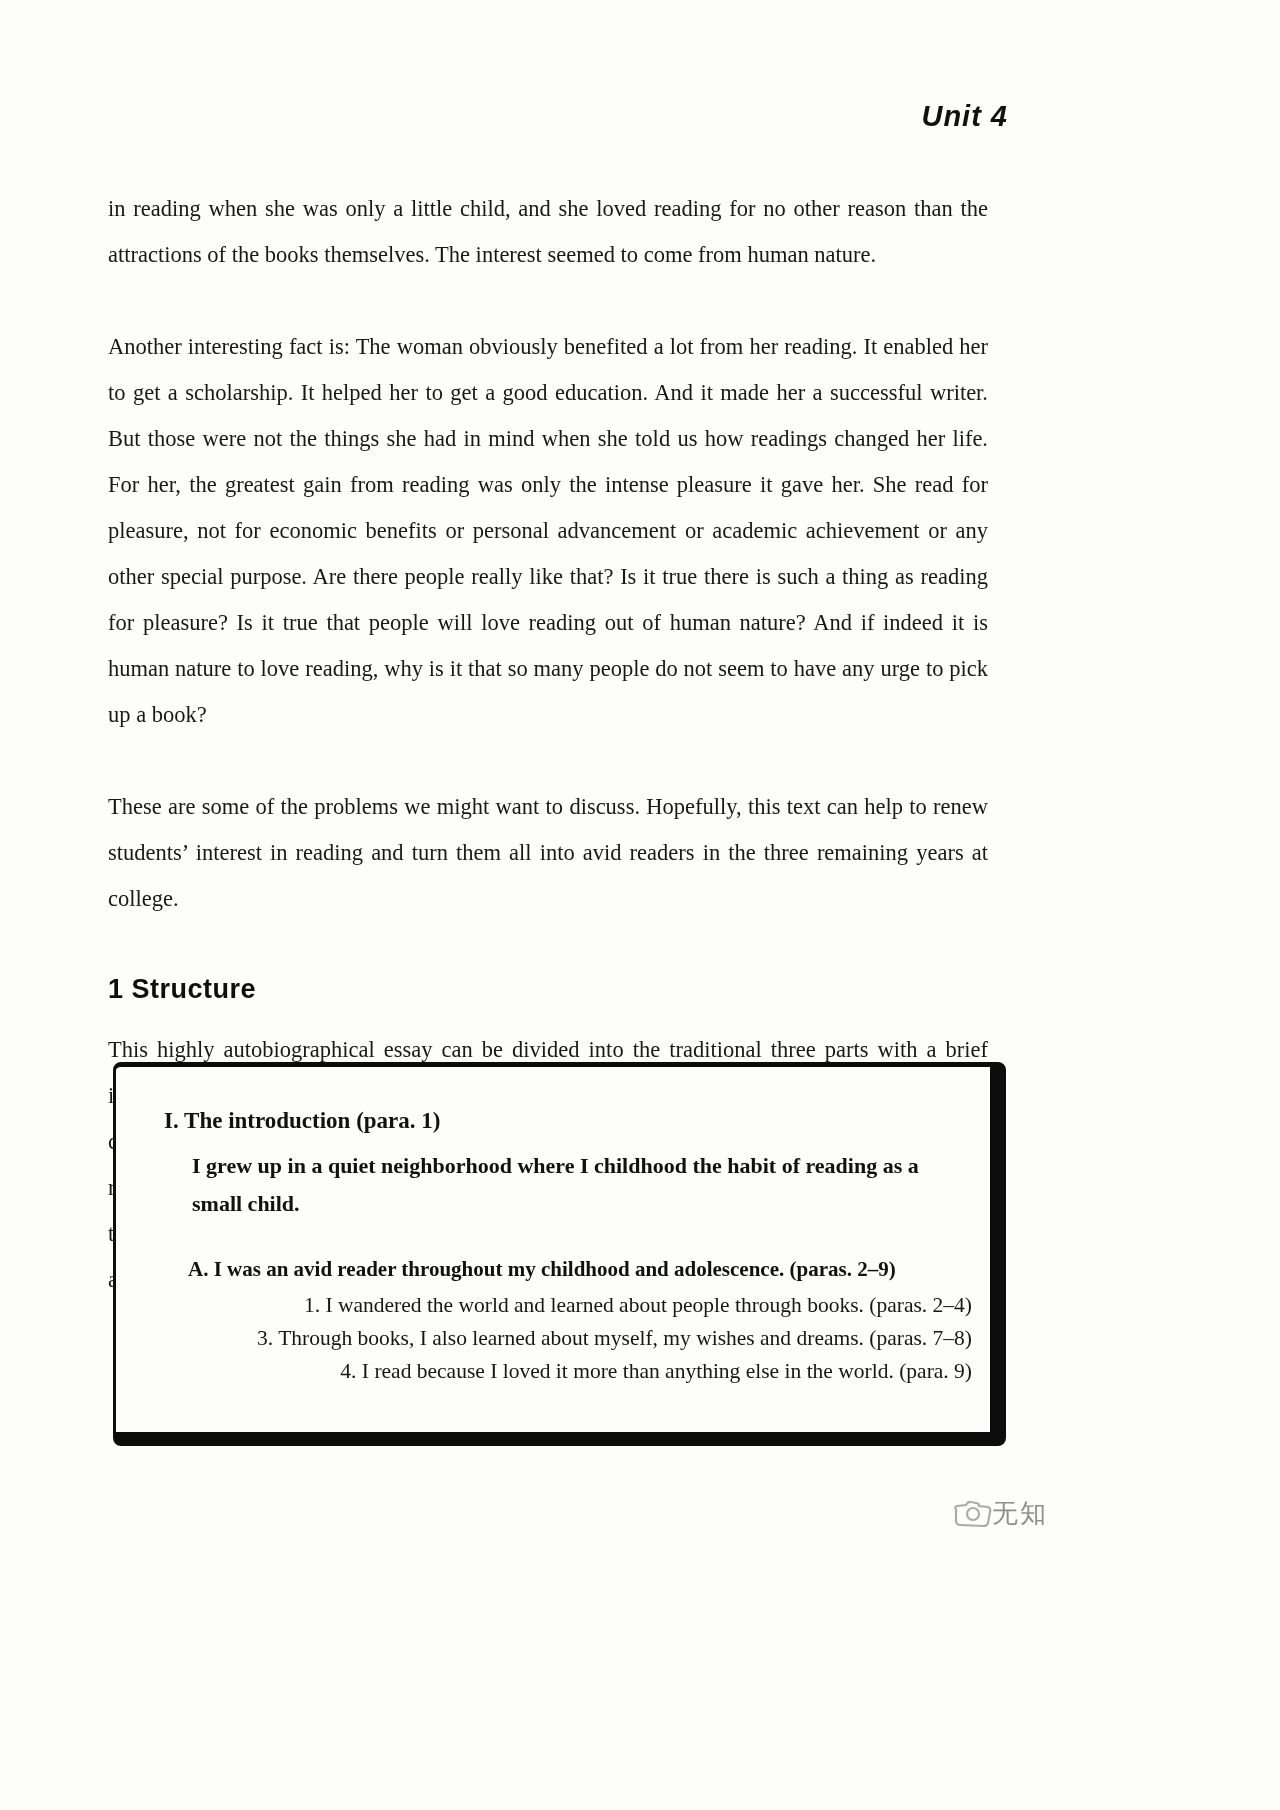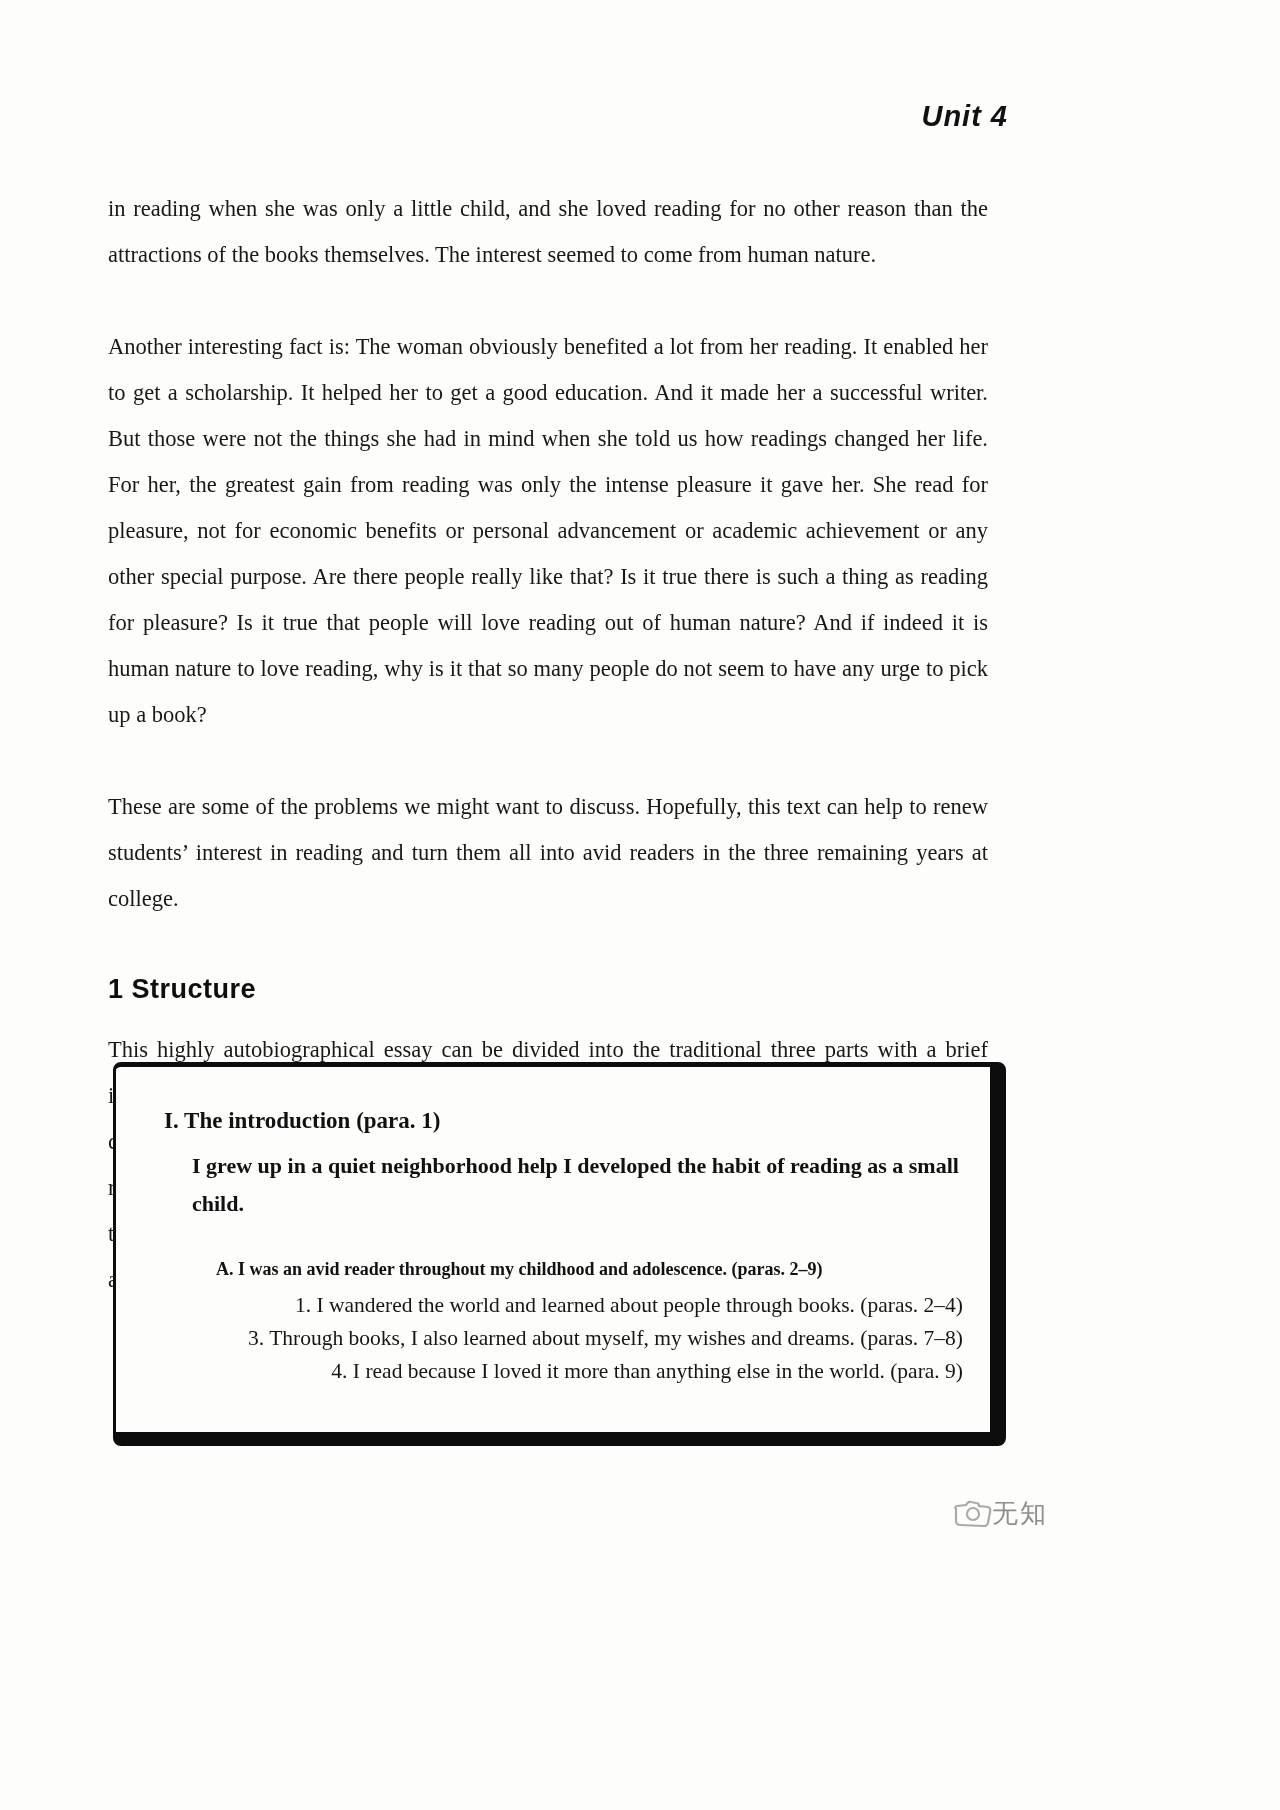--- a/index.html
+++ b/index.html
@@ -49,42 +49,42 @@
   .outline-box {
     position: absolute;
     left: 113px; top: 1062px;
     width: 893px;
     background: #fdfdfb;
     border-top: 5px solid #0d0d0d;
     border-left: 3px solid #0d0d0d;
     border-right: 16px solid #0d0d0d;
     border-bottom: 14px solid #0d0d0d;
     border-radius: 8px;
-    padding: 34px 27px 44px 48px;
+    padding: 34px 18px 44px 48px;
   }
   .outline-title {
     font-size: 23px;
     font-weight: bold;
     color: #111;
     line-height: 40px;
   }
   .outline-intro-body {
     font-size: 22px;
     font-weight: bold;
     color: #111;
     line-height: 38px;
     margin: 6px 0 28px 28px;
   }
   .outline-title.body-title { margin-bottom: 10px; }
   .outline-section-a {
-    font-size: 18px;
+    font-size: 21px;
     font-weight: bold;
     color: #111;
     line-height: 36px;
-    margin-left: 52px;
+    margin-left: 24px;
   }
   .outline-list {
     list-style: none;
     margin: 2px 0 0 78px;
   }
   .outline-list li {
     font-size: 21.5px;
     line-height: 33px;
     color: #161616;
     text-align: right;
@@ -116,21 +116,21 @@
     <p>Another interesting fact is: The woman obviously benefited a lot from her reading. It enabled her to get a scholarship. It helped her to get a good education. And it made her a successful writer. But those were not the things she had in mind when she told us how readings changed her life. For her, the greatest gain from reading was only the intense pleasure it gave her. She read for pleasure, not for economic benefits or personal advancement or academic achievement or any other special purpose. Are there people really like that? Is it true there is such a thing as reading for pleasure? Is it true that people will love reading out of human nature? And if indeed it is human nature to love reading, why is it that so many people do not seem to have any urge to pick up a book?</p>
     <p>These are some of the problems we might want to discuss. Hopefully, this text can help to renew students’ interest in reading and turn them all into avid readers in the three remaining years at college.</p>
 
     <h2 class="section-heading">1 Structure</h2>
 
     <p>This highly autobiographical essay can be divided into the traditional three parts with a brief introduction and an equally brief conclusion. The major part, the body of the essay, can be conveniently divided into two sections, the first of which deals with her childhood experiences of reading: what, how, why she read, and what she learned through reading. The second section tackles a more complicated topic: how she continues to read in an unfriendly environment in adulthood.</p>
   </div>
 
   <div class="outline-box">
     <div class="outline-title">I. The introduction (para. 1)</div>
-    <div class="outline-intro-body">I grew up in a quiet neighborhood help I developed the habit of reading as a small child.</div>
+    <div class="outline-intro-body">I grew up in a quiet neighborhood where I childhood the habit of reading as a small child.</div>
 
 
     <div class="outline-section-a">A. I was an avid reader throughout my childhood and adolescence. (paras. 2–9)</div>
 
     <ol class="outline-list">
       <li>1. I wandered the world and learned about people through books. (paras. 2–4)</li>
       <li>3. Through books, I also learned about myself, my wishes and dreams. (paras. 7–8)</li>
       <li>4. I read because I loved it more than anything else in the world. (para. 9)</li>
     </ol>
   </div>

